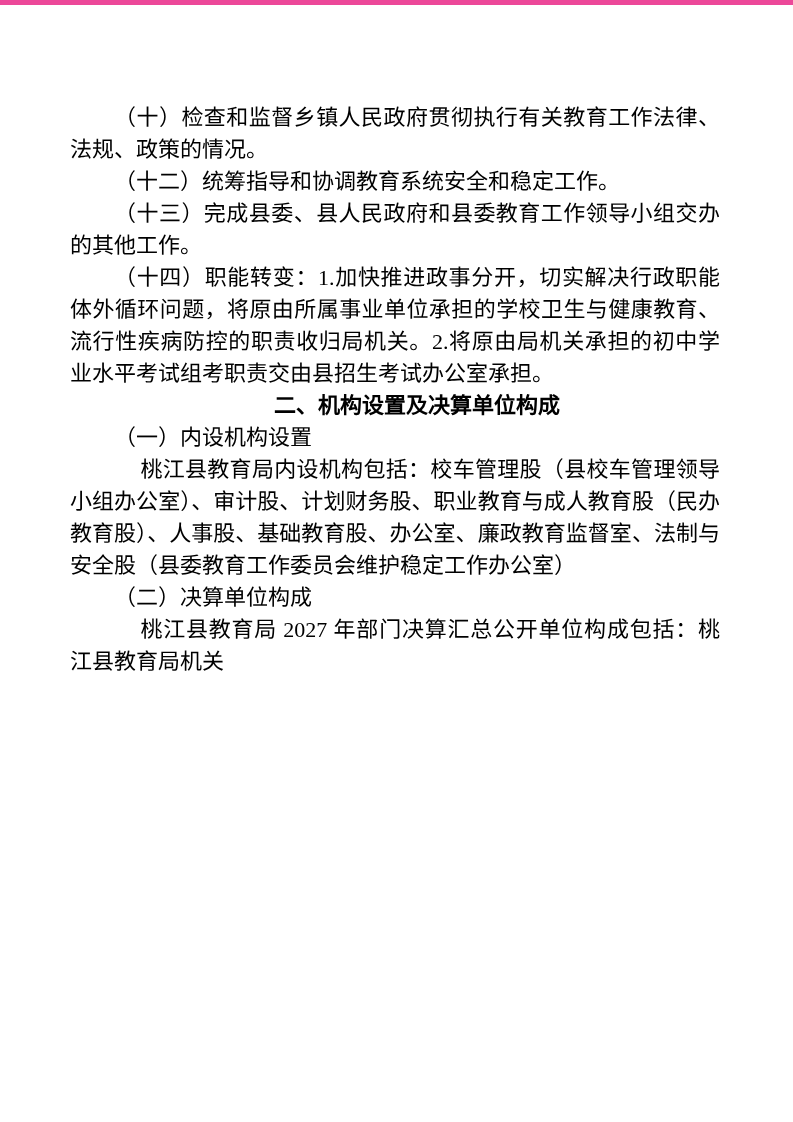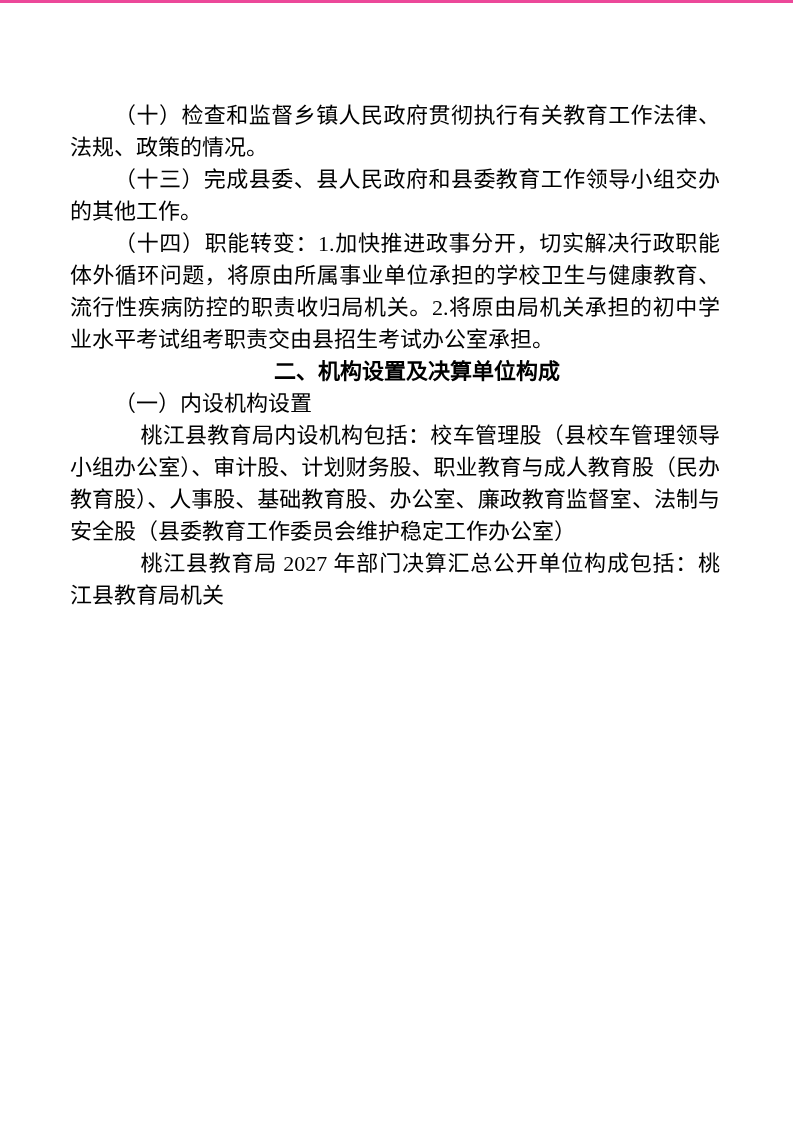--- a/index.html
+++ b/index.html
@@ -6,21 +6,21 @@
     margin: 0;
     padding: 0;
     background: #ffffff;
   }
   .page {
     position: relative;
     width: 793px;
     height: 858px;
     background: #ffffff;
     overflow: hidden;
-    border-top: 3px solid #ec4899;
+    border-top: 5px solid #ec4899;
     box-sizing: border-box;
   }
   .content {
     position: absolute;
     top: 97px;
     left: 70px;
     width: 650px;
   }
   .para {
     margin: 0;
@@ -41,20 +41,22 @@
     font-weight: bold;
     text-align: center;
   }
 </style>
 </head>
 <body>
 
 <div class="page">
   <div class="content">
     <p class="para">（十）检查和监督乡镇人民政府贯彻执行有关教育工作法律、法规、政策的情况。</p>
+    <p class="para">（十二）统筹指导和协调教育系统安全和稳定工作。</p>
     <p class="para">（十三）完成县委、县人民政府和县委教育工作领导小组交办的其他工作。</p>
     <p class="para">（十四）职能转变：1.加快推进政事分开，切实解决行政职能体外循环问题，将原由所属事业单位承担的学校卫生与健康教育、流行性疾病防控的职责收归局机关。2.将原由局机关承担的初中学业水平考试组考职责交由县招生考试办公室承担。</p>
     <p class="para heading">二、机构设置及决算单位构成</p>
     <p class="para">（一）内设机构设置</p>
     <p class="para deep-indent">桃江县教育局内设机构包括：校车管理股（县校车管理领导小组办公室）、审计股、计划财务股、职业教育与成人教育股（民办教育股）、人事股、基础教育股、办公室、廉政教育监督室、法制与安全股（县委教育工作委员会维护稳定工作办公室）</p>
+    <p class="para">（二）决算单位构成</p>
     <p class="para deep-indent">桃江县教育局 2027 年部门决算汇总公开单位构成包括：桃江县教育局机关</p>
   </div>
 </div>
 
 </body></html>

